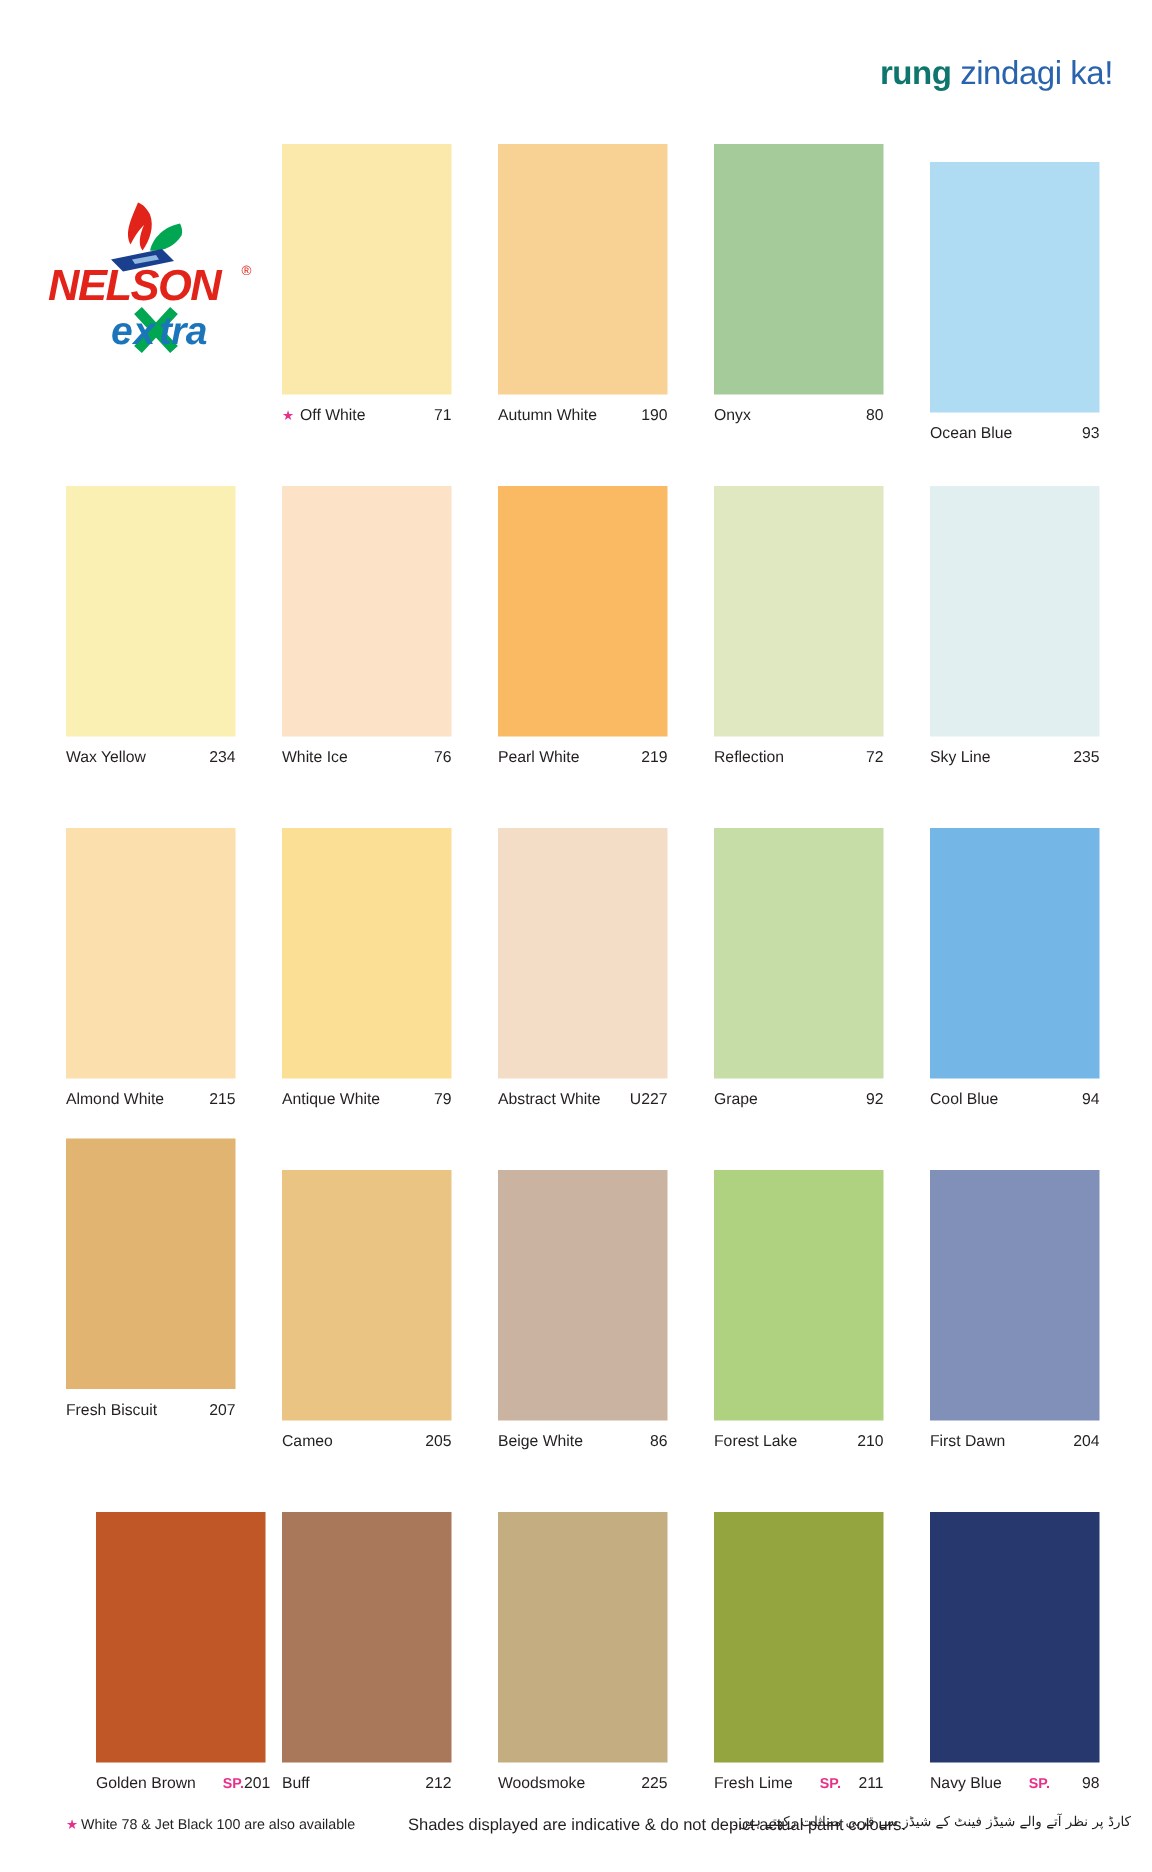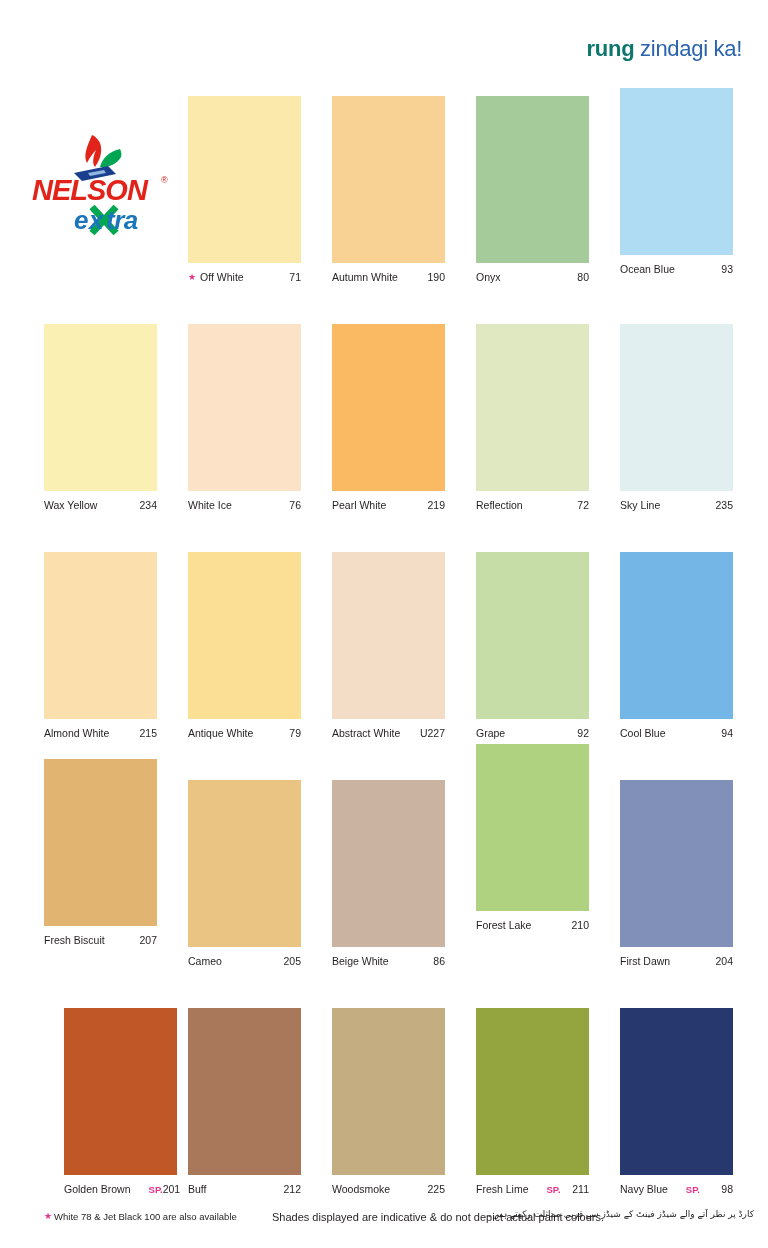--- a/index.html
+++ b/index.html
@@ -179,21 +179,21 @@
     </div>
     <div class="cell" style="left: 476px; top: 96px;">
       <div class="swatch" style="height: 167px; background: rgb(166, 203, 154);"></div>
       <div class="caption">
         <span class="cap-name">
           <span>Onyx</span>
         </span>
         <span class="cap-code">80</span>
       </div>
     </div>
-    <div class="cell" style="left: 620px; top: 88px;">
+    <div class="cell" style="left: 620px; top: 108px;">
       <div class="swatch" style="height: 167px; background: rgb(175, 220, 242);"></div>
       <div class="caption">
         <span class="cap-name">
           <span>Ocean Blue</span>
         </span>
         <span class="cap-code">93</span>
       </div>
     </div>
     <div class="cell" style="left: 44px; top: 324px;">
       <div class="swatch" style="height: 167px; background: rgb(251, 240, 180);"></div>
@@ -305,21 +305,21 @@
     </div>
     <div class="cell" style="left: 332px; top: 780px;">
       <div class="swatch" style="height: 167px; background: rgb(203, 179, 162);"></div>
       <div class="caption">
         <span class="cap-name">
           <span>Beige White</span>
         </span>
         <span class="cap-code">86</span>
       </div>
     </div>
-    <div class="cell" style="left: 476px; top: 744px;">
+    <div class="cell" style="left: 476px; top: 780px;">
       <div class="swatch" style="height: 167px; background: rgb(174, 210, 128);"></div>
       <div class="caption">
         <span class="cap-name">
           <span>Forest Lake</span>
         </span>
         <span class="cap-code">210</span>
       </div>
     </div>
     <div class="cell" style="left: 620px; top: 780px;">
       <div class="swatch" style="height: 167px; background: rgb(129, 144, 184);"></div>

